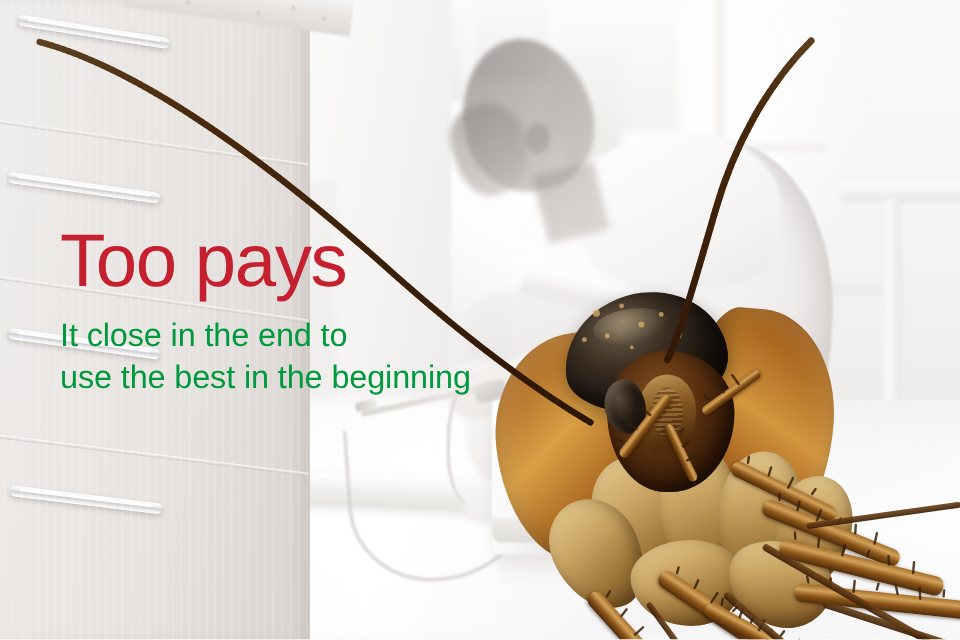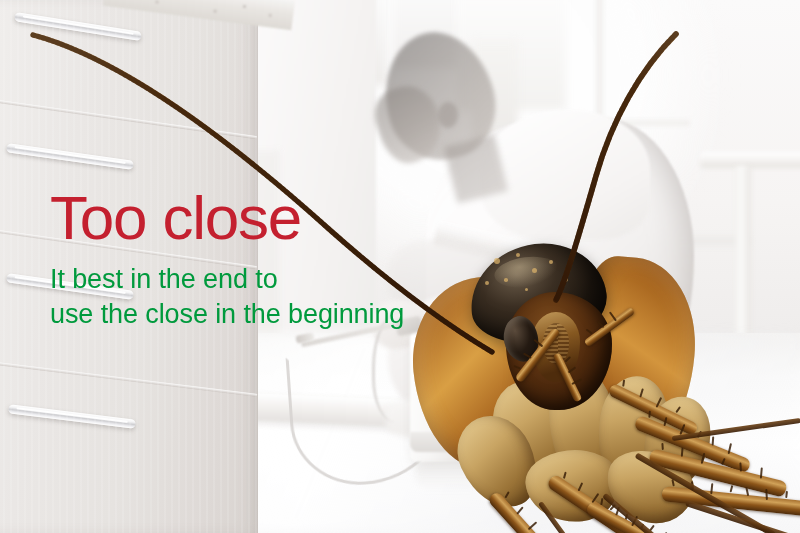--- a/index.html
+++ b/index.html
@@ -564,21 +564,21 @@
         <div style="position: absolute; left: 236px; top: 252px; width: 160px; height: 6px; border-radius: 4px; background: linear-gradient(rgb(109, 67, 24), rgb(58, 30, 7)); transform-origin: left center; transform: rotate(30deg); z-index: 11; opacity: 0.92;"></div>
         <div style="position: absolute; left: 204px; top: 292px; width: 150px; height: 6px; border-radius: 4px; background: linear-gradient(rgb(109, 67, 24), rgb(58, 30, 7)); transform-origin: left center; transform: rotate(40deg); z-index: 11; opacity: 0.92;"></div>
         <div style="position: absolute; left: 272px; top: 236px; width: 130px; height: 5px; border-radius: 4px; background: linear-gradient(rgb(109, 67, 24), rgb(58, 30, 7)); transform-origin: left center; transform: rotate(-8deg); z-index: 11; opacity: 0.92;"></div>
         <div style="position: absolute; left: 140px; top: 300px; width: 120px; height: 5px; border-radius: 4px; background: linear-gradient(rgb(109, 67, 24), rgb(58, 30, 7)); transform-origin: left center; transform: rotate(54deg); z-index: 11; opacity: 0.92;"></div>
         <div style="position: absolute; left: 286px; top: 300px; width: 126px; height: 6px; border-radius: 4px; background: linear-gradient(rgb(109, 67, 24), rgb(58, 30, 7)); transform-origin: left center; transform: rotate(18deg); z-index: 11; opacity: 0.92;"></div>
       </div>
   </div>
 
   <div class="copy">
     <div class="headline">
-      <span class="l1">Too close</span>
+      <span class="l1">Too pays</span>
     </div>
     <div class="subline">
-      <span class="s1">It best in the end to</span>
-      <span class="s2">use the close in the beginning</span>
+      <span class="s1">It close in the end to</span>
+      <span class="s2">use the best in the beginning</span>
     </div>
   </div>
 
 </div>
 
 </body></html>

